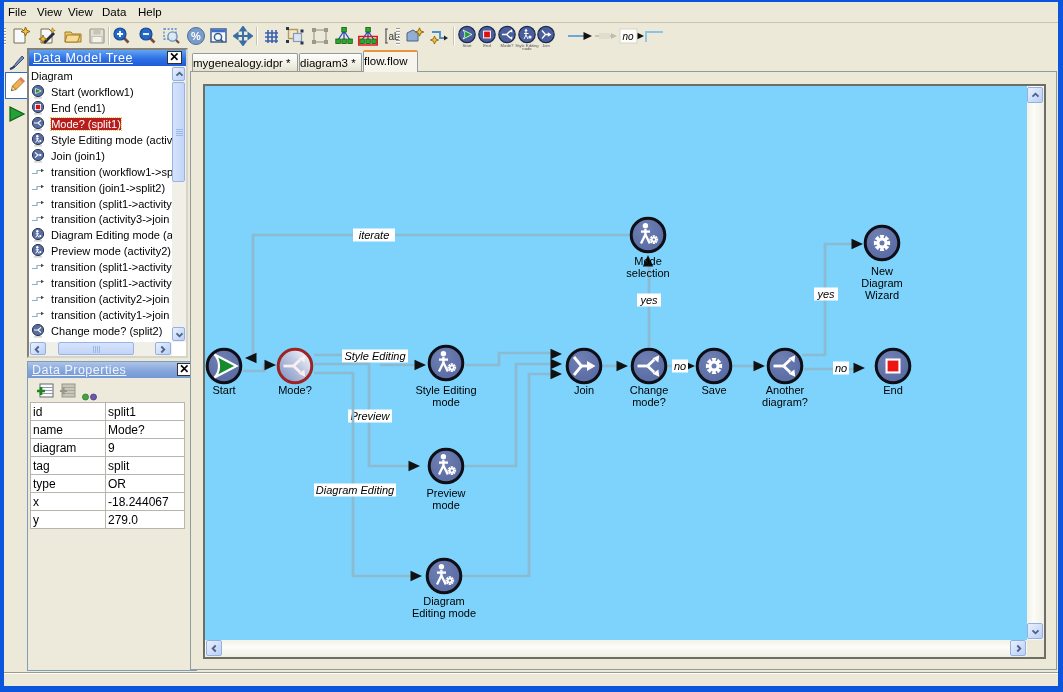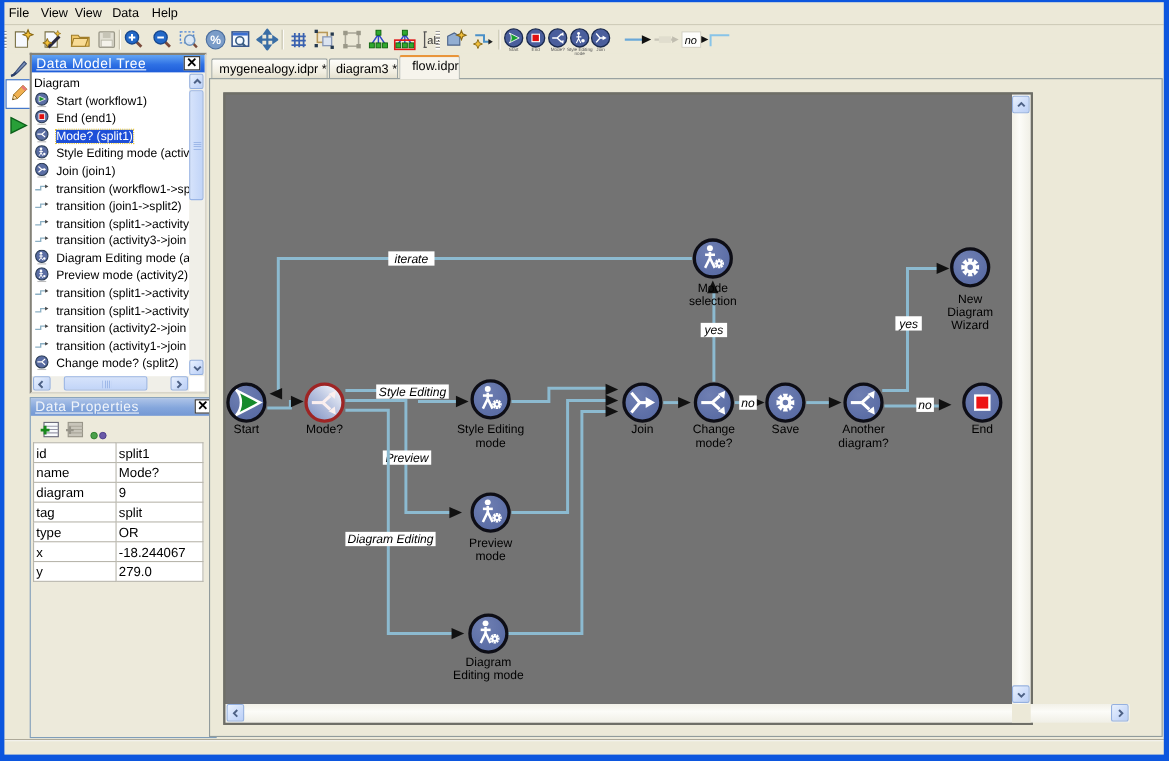--- a/index.html
+++ b/index.html
@@ -39,24 +39,24 @@
 .xpbtn { position:absolute; background:linear-gradient(135deg,#E9F1FE 0%,#CCDCFA 60%,#BCD0F6 100%); border:1px solid #94B0E0; border-radius:2px; }
 .xpthumb { position:absolute; background:linear-gradient(to right,#D6E3FB,#C2D5F8); border:1px solid #98B4E6; border-radius:2px; }
 .xpthumbH { position:absolute; background:linear-gradient(to bottom,#D6E3FB,#C2D5F8); border:1px solid #98B4E6; border-radius:2px; }
 
 #propwin { left:27px; top:361px; width:170px; height:310px; border:1px solid #7F9DB9; background:#EDEADB; }
 #proptb { position:absolute; left:0; top:16px; width:159px; height:24px; }
 #proptable { position:absolute; left:2px; top:40px; width:155px; border-collapse:collapse; font-size:11.5px; background:#fff; }
 #proptable td { border:1px solid #B8B6AC; height:18px; padding:0 2px 0 2px; font-size:12px; white-space:nowrap; }
 
 #mainborder { left:190px; top:71px; width:867px; height:599px; border:1px solid #919B9C; background:#ECE9D8; }
-.tab { position:absolute; font-size:11.5px; text-align:right; border:1px solid #919B9C; border-bottom:none; border-radius:2px 2px 0 0; background:linear-gradient(to bottom,#FEFEFB,#F0EDE0 70%,#E4E0CE); }
+.tab { position:absolute; font-size:11.5px; text-align:left; border:1px solid #919B9C; border-bottom:none; border-radius:2px 2px 0 0; background:linear-gradient(to bottom,#FEFEFB,#F0EDE0 70%,#E4E0CE); }
 #tabsel { background:#F6F4EC; border-top:2px solid #E9953A; z-index:5; }
 
-#viewport { left:203px; top:84px; width:736px; height:575px; border:2px solid #6E6E66; background:#737373; }
+#viewport { left:203px; top:84px; width:843px; height:575px; border:2px solid #6E6E66; background:#7dd3fc; }
 #canvsb { position:absolute; right:0; top:0; width:17px; height:554px; background:linear-gradient(to right,#F2F1E8,#FCFCF8 40%,#F0EFE6); }
 #canhsb { position:absolute; left:0; bottom:0; width:822px; height:17px; background:linear-gradient(to bottom,#F2F1E8,#FCFCF8 40%,#F0EFE6); }
 #cancorner { position:absolute; right:0; bottom:0; width:17px; height:17px; background:#ECE9D8; }
 
 #statussep { left:4px; top:672px; width:1054px; height:2px; border-top:1px solid #9D9A89; border-bottom:1px solid #FFFFFF; }
 #statusbar { left:4px; top:674px; width:1054px; height:12px; background:#ECE9D8; }
 </style></head>
 <body>
 <div class="abs" id="menubar">
   <span style="left:4px">File</span>
@@ -285,21 +285,21 @@
         </svg>&nbsp;&nbsp;Start (workflow1)</div>
       <div class="trow" style="top:34px"><svg width="14" height="14" viewBox="0 0 14 14">
           <circle cx="7" cy="6" r="5.6" fill="#5A6DA3" stroke="#2A3C55" stroke-width="1"></circle>
           <rect x="4.4" y="3.4" width="5.2" height="5.2" fill="#E01010" stroke="#fff" stroke-width="0.8"></rect>
           <rect x="3" y="12.4" width="8" height="1" fill="#BBB"></rect>
         </svg>&nbsp;&nbsp;End (end1)</div>
       <div class="trow" style="top:50px"><svg width="14" height="14" viewBox="0 0 14 14">
           <circle cx="7" cy="6" r="5.6" fill="#5A6DA3" stroke="#2A3C55" stroke-width="1"></circle>
           <path d="M3 6 H7 M7 6 L10 3.4 M7 6 L10 8.6" stroke="#fff" stroke-width="1.1" fill="none"></path>
           <rect x="3" y="12.4" width="8" height="1" fill="#BBB"></rect>
-        </svg>&nbsp;&nbsp;<span style="background:#1d4ed8;color:#fff;outline:1px dotted #E8C83A;text-align:right;">Mode? (split1)</span></div>
+        </svg>&nbsp;&nbsp;<span style="background:#b91c1c;color:#fff;outline:1px dotted #E8C83A;text-align:right;">Mode? (split1)</span></div>
       <div class="trow" style="top:66px"><svg width="14" height="14" viewBox="0 0 14 14">
           <circle cx="7" cy="6" r="5.6" fill="#5A6DA3" stroke="#2A3C55" stroke-width="1"></circle>
           <circle cx="6.3" cy="3.3" r="1.2" fill="#fff"></circle>
           <path d="M6.3 4.5 V7 M6.3 7 L4.6 9.6 M6.3 7 L8 9.6 M4.7 5.8 H8" stroke="#fff" stroke-width="0.9" fill="none"></path>
           <circle cx="9.3" cy="8" r="1.1" fill="#fff"></circle>
           <rect x="3" y="12.4" width="8" height="1" fill="#BBB"></rect>
         </svg>&nbsp;&nbsp;Style Editing mode (activit</div>
       <div class="trow" style="top:82px"><svg width="14" height="14" viewBox="0 0 14 14">
           <circle cx="7" cy="6" r="5.6" fill="#5A6DA3" stroke="#2A3C55" stroke-width="1"></circle>
           <path d="M4 3.4 L7 6 L4 8.6 M7 6 H10.2" stroke="#fff" stroke-width="1.1" fill="none"></path>
@@ -446,21 +446,21 @@
           <td>y</td>
           <td>279.0</td>
         </tr>
   </tbody>
     </table>
 </div>
 
 <div class="abs" id="mainborder"></div>
 <div class="tab" style="left:192px; top:53px; width:106px; height:18px; line-height:18px;">mygenealogy.idpr *</div>
 <div class="tab" style="left:299px; top:53px; width:63px; height:18px; line-height:18px;">diagram3 *</div>
-<div class="tab" id="tabsel" style="left:363px; top:50px; width:55px; height:22px; line-height:19px;">flow.idpr</div>
+<div class="tab" id="tabsel" style="left:363px; top:50px; width:55px; height:22px; line-height:19px;">flow.flow</div>
 
 <div class="abs" id="viewport">
   <svg class="abs" style="left:0px;top:0px" width="822" height="553" viewBox="205 86 822 553">
       <defs>
         <radialGradient id="gnode" cx="0.38" cy="0.3" r="1.0">
           <stop offset="0" stop-color="#6F7FB2"></stop>
           <stop offset="0.6" stop-color="#5C6EA6"></stop>
           <stop offset="1" stop-color="#55689F"></stop>
         </radialGradient>
         <linearGradient id="gmode" x1="0.9" y1="0.1" x2="0.15" y2="0.85">

